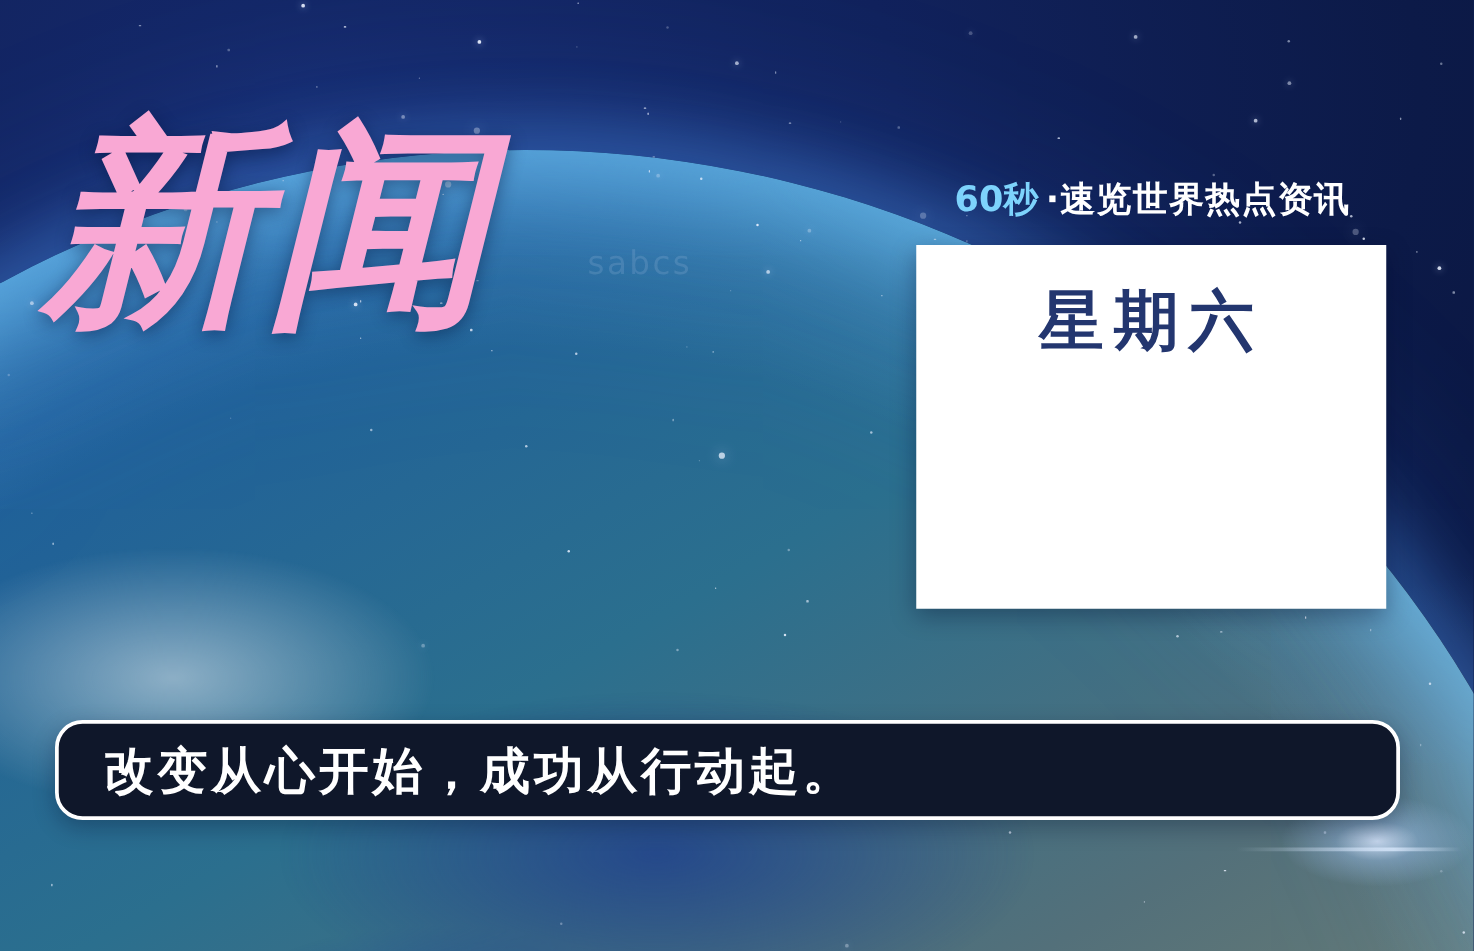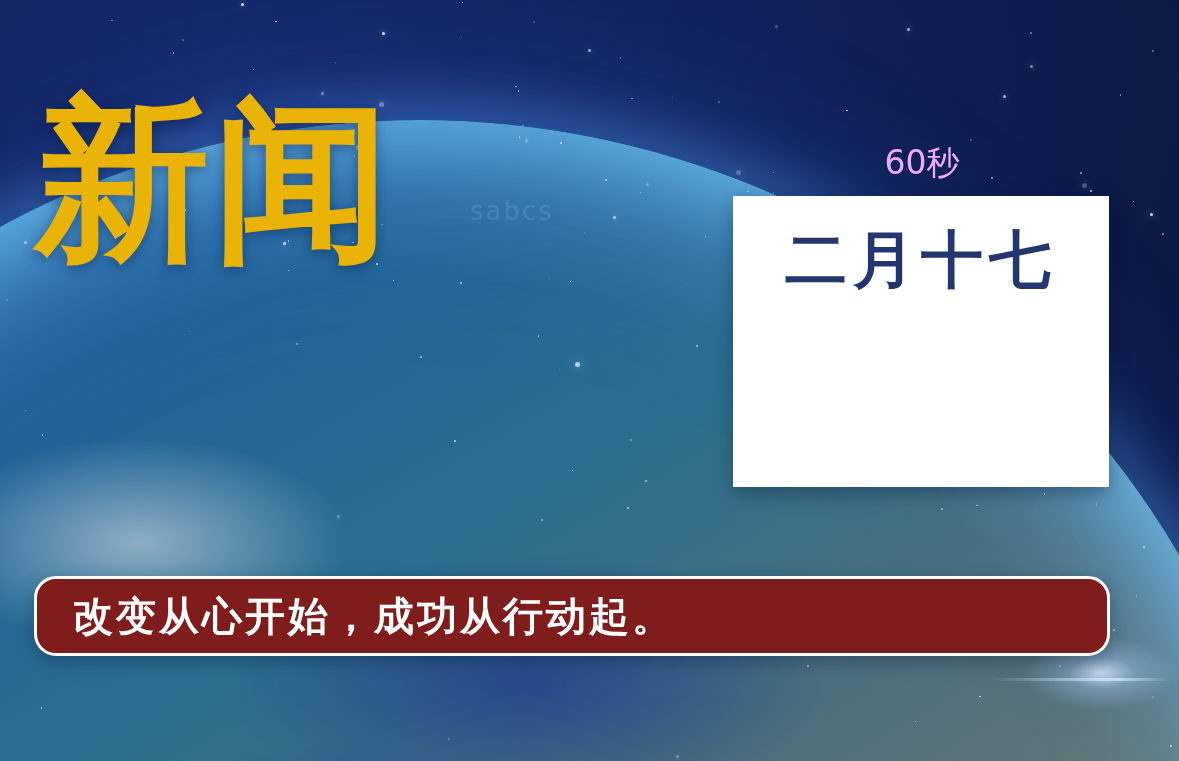--- a/index.html
+++ b/index.html
@@ -79,21 +79,21 @@
   .title-block{position:absolute;left:42px;top:86px;z-index:6;}
   .t-line{
     font-family:"DejaVu Sans","Liberation Sans",sans-serif;
     font-weight:700;
     font-size:176px;
     line-height:.99;
     letter-spacing:4px;
     white-space:nowrap;
   }
   .t-jinri{color:#FBE98F;text-shadow:0 3px 10px rgba(0,0,0,.25);}
-  .t-xinwen{color:#eab308;margin-top:8px;margin-left:-8px;text-shadow:0 3px 14px rgba(0,20,60,.45);}
+  .t-xinwen{color:#f9a8d4;margin-top:8px;margin-left:-8px;text-shadow:0 3px 14px rgba(0,20,60,.45);font-style:italic;}
 
   
   .date-pill{
     position:absolute;left:915px;top:62px;
     width:196px;height:36px;
     background:#FFFFFF;border-radius:18px;
     display:flex;align-items:center;justify-content:center;
     z-index:7;
   }
   .date-pill span{
@@ -102,21 +102,21 @@
   }
 
   
   .tagline{
     position:absolute;left:733px;top:141px;width:378px;
     display:flex;align-items:baseline;justify-content:center;
     z-index:7;white-space:nowrap;
   }
   .tag-60{
     font-family:"DejaVu Sans","Liberation Sans",sans-serif;
-    font-size:33px;font-weight:400;color:#f0abfc;letter-spacing:0px;
+    font-size:28px;font-weight:700;color:#7dd3fc;letter-spacing:0px;
   }
   .tag-rest{
     font-family:"DejaVu Sans","Liberation Sans",sans-serif;
     font-size:28px;font-weight:700;color:#FFFFFF;letter-spacing:1px;
     margin-left:6px;
   }
 
   
   .card{
     position:absolute;left:733px;top:196px;
@@ -140,23 +140,23 @@
   }
   .card-lunar{
     margin-top:22px;
     font-family:"DejaVu Sans","Liberation Sans",sans-serif;
     font-size:62px;font-weight:700;color:#23366F;letter-spacing:6px;
     white-space:nowrap;
   }
 
   
   .quote{
-    position:absolute;left:34px;top:576px;
+    position:absolute;left:44px;top:576px;
     width:1076px;height:80px;
-    background:#7f1d1d;
+    background:#0f172a;
     border:3px solid #FFFFFF;
     border-radius:22px;
     box-sizing:border-box;
     display:flex;align-items:center;
     z-index:7;
     box-shadow:0 6px 18px rgba(0,10,40,.30);
   }
   .quote span{
     margin-left:36px;
     font-family:"DejaVu Sans","Liberation Sans",sans-serif;
@@ -319,23 +319,24 @@
 
   <div class="watermark">sabcs</div>
 
   <div class="title-block">
     <div class="t-line t-xinwen">新闻</div>
   </div>
 
 
   <div class="tagline">
     <span class="tag-60">60秒</span>
+    <span class="tag-rest">·速览世界热点资讯</span>
   </div>
 
   <div class="card">
-    <div class="card-lunar">二月十七</div>
+    <div class="card-week">星期六</div>
   </div>
 
   <div class="quote">
     <span>改变从心开始，成功从行动起。</span>
   </div>
 
 </div>
 
 </body></html>

